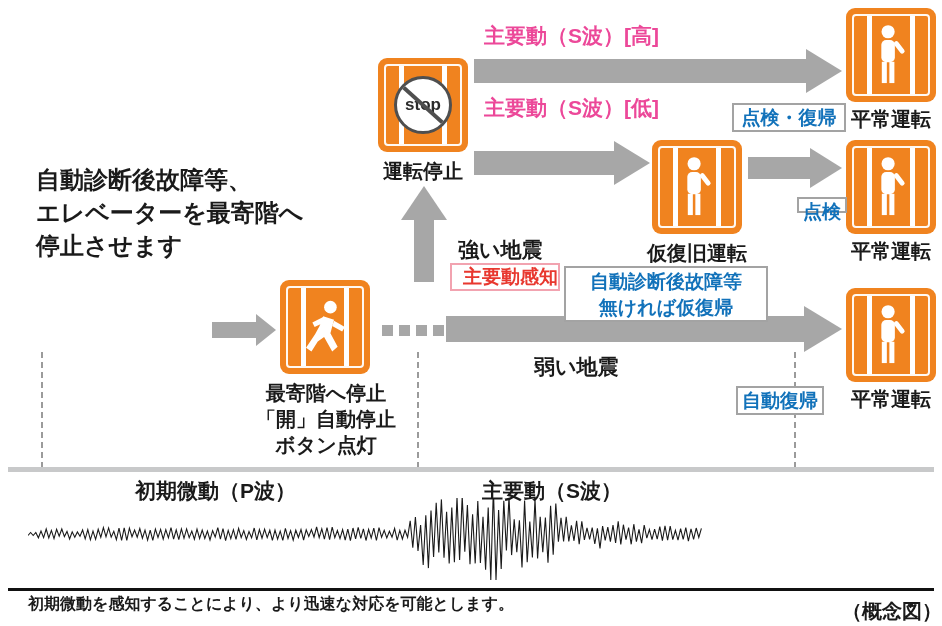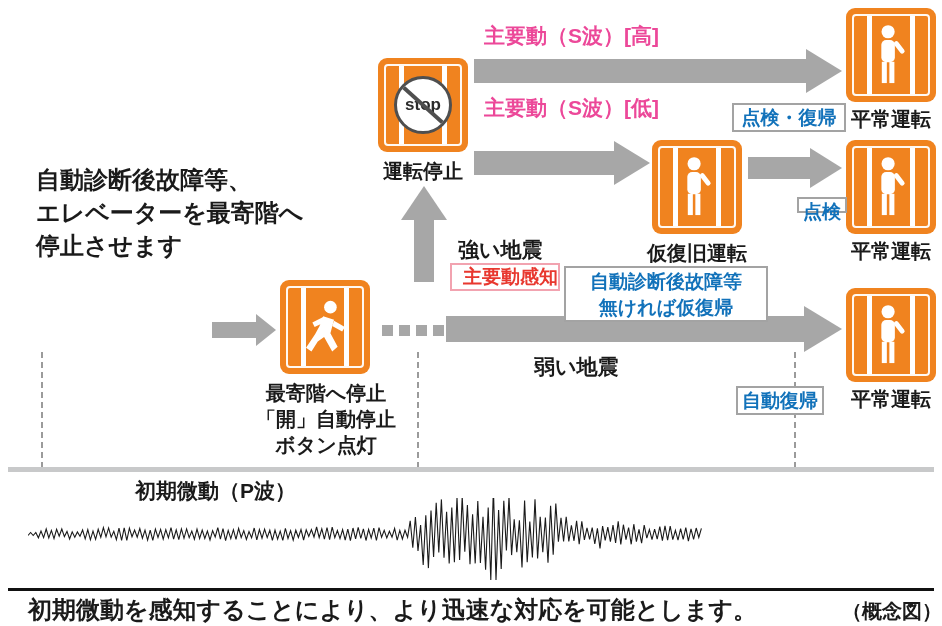--- a/index.html
+++ b/index.html
@@ -182,22 +182,23 @@
   </div>
   <div class="bluebox" style="left:736px;top:386px;width:88px;height:29px;font-size:19px;line-height:25px">自動復帰</div>
 
   <div class="vdash" style="left:41px;top:352px;height:116px"></div>
   <div class="vdash" style="left:417px;top:352px;height:116px"></div>
   <div class="vdash" style="left:794px;top:352px;height:116px"></div>
 
   <div class="abs" style="left:8px;top:467px;width:926px;height:5px;background:#C8C9CA"></div>
 
   <div class="abs jp center" style="left:118px;top:477px;width:195px;font-size:21px">初期微動（P波）</div>
+  <div class="abs jp center" style="left:462px;top:477px;width:180px;font-size:21px">主要動（S波）</div>
 
   <svg class="abs" style="left:28px;top:498px" width="690" height="92" viewBox="0 0 690 92">
     <polyline points="0.0,37.5 2.6,34.5 5.2,37.5 7.8,34.5 10.4,39.8 13.0,33.1 15.6,39.6 18.2,31.0 20.8,40.0 23.4,32.4 26.0,40.6 28.6,31.3 31.2,38.2 33.8,31.0 36.4,38.6 39.0,33.4 41.6,41.0 44.2,33.8 46.8,39.2 49.4,33.9 52.0,38.2 54.6,32.0 57.2,40.8 59.8,31.6 62.4,41.8 65.0,33.2 67.6,41.3 70.2,31.3 72.8,39.4 75.4,29.5 78.0,38.8 80.6,29.9 83.2,39.2 85.8,33.4 88.4,41.7 91.0,30.2 93.6,42.4 96.2,29.8 98.8,42.3 101.4,30.2 104.0,38.7 106.6,32.0 109.2,39.2 111.8,30.5 114.4,40.2 117.0,32.2 119.6,42.1 122.2,32.1 124.8,42.4 127.4,31.0 130.0,39.4 132.6,31.4 135.2,41.1 137.8,31.6 140.4,39.8 143.0,29.7 145.6,41.2 148.2,31.9 150.8,41.7 153.4,30.9 156.0,40.3 158.6,30.9 161.2,39.6 163.8,33.1 166.4,41.2 169.0,31.1 171.6,40.5 174.2,32.2 176.8,40.5 179.4,33.1 182.0,42.0 184.6,32.6 187.2,39.0 189.8,29.7 192.4,41.2 195.0,30.7 197.6,42.7 200.2,32.4 202.8,40.7 205.4,31.7 208.0,41.3 210.6,30.4 213.2,39.5 215.8,32.6 218.4,41.3 221.0,33.5 223.6,39.8 226.2,30.0 228.8,41.9 231.4,31.6 234.0,40.2 236.6,31.2 239.2,39.6 241.8,32.2 244.4,42.3 247.0,32.2 249.6,41.2 252.2,33.2 254.8,42.4 257.4,30.4 260.0,40.5 262.6,32.7 265.2,42.2 267.8,32.2 270.4,39.5 273.0,31.5 275.6,42.0 278.2,31.9 280.8,38.5 283.4,31.6 286.0,39.0 288.6,29.0 291.2,39.7 293.8,30.9 296.4,41.2 299.0,29.5 301.6,41.7 304.2,29.1 306.8,39.7 309.4,32.5 312.0,40.7 314.6,31.7 317.2,42.0 319.8,31.2 322.4,42.7 325.0,30.0 327.6,40.8 330.2,29.4 332.8,40.3 335.4,30.9 338.0,42.5 340.6,31.4 343.2,40.0 345.8,30.2 348.4,42.5 351.0,29.6 353.6,39.3 356.2,32.4 358.8,40.0 361.4,33.3 364.0,39.1 366.6,30.5 369.2,42.2 371.8,32.4 374.4,41.0 377.0,32.2 379.6,39.3 382.2,22.8 384.8,49.7 387.4,19.0 390.0,52.9 392.6,27.1 395.2,67.0 397.8,17.4 400.4,70.1 403.0,12.6 405.6,58.9 408.2,4.7 410.8,54.4 413.4,1.4 416.0,59.8 418.6,13.9 421.2,65.5 423.8,9.6 426.4,64.2 429.0,-0.5 431.6,61.9 434.2,-1.6 436.8,53.6 439.4,7.1 442.0,66.3 444.6,16.4 447.2,65.4 449.8,3.1 452.4,64.9 455.0,18.9 457.6,71.7 460.2,9.5 462.8,82.0 465.4,-10.0 468.0,82.0 470.6,11.9 473.2,71.1 475.8,2.8 478.4,52.4 481.0,-1.2 483.6,57.1 486.2,21.3 488.8,54.1 491.4,22.2 494.0,69.4 496.6,2.6 499.2,64.2 501.8,23.6 504.4,59.4 507.0,1.2 509.6,60.4 512.2,18.9 514.8,54.2 517.4,19.5 520.0,64.8 522.6,7.7 525.2,56.7 527.8,5.6 530.4,43.7 533.0,19.9 535.6,43.4 538.2,18.8 540.8,43.5 543.4,27.3 546.0,42.8 548.6,22.9 551.2,46.3 553.8,23.3 556.4,41.9 559.0,29.9 561.6,41.4 564.2,29.5 566.8,46.0 569.4,30.3 572.0,50.4 574.6,28.1 577.2,42.3 579.8,29.2 582.4,43.6 585.0,27.2 587.6,45.0 590.2,23.2 592.8,46.4 595.4,26.7 598.0,41.6 600.6,29.5 603.2,46.3 605.8,26.2 608.4,43.7 611.0,31.4 613.6,45.1 616.2,27.0 618.8,40.1 621.4,31.6 624.0,41.7 626.6,31.1 629.2,41.1 631.8,28.7 634.4,42.6 637.0,27.8 639.6,42.2 642.2,28.1 644.8,41.7 647.4,32.4 650.0,42.1 652.6,30.7 655.2,41.3 657.8,29.7 660.4,43.1 663.0,30.8 665.6,41.3 668.2,30.0 670.8,39.5 673.4,30.3" fill="none" stroke="#1a1a1a" stroke-width="1.1"></polyline>
   </svg>
 
   <div class="abs" style="left:8px;top:588px;width:926px;height:3px;background:#111"></div>
-  <div class="abs jp" style="left:28px;top:594px;font-size:24px">初期微動を感知することにより、より迅速な対応を可能とします。</div>
+  <div class="abs jp" style="left:28px;top:594px;font-size:16px">初期微動を感知することにより、より迅速な対応を可能とします。</div>
   <div class="abs jp" style="left:842px;top:598px;font-size:20px">（概念図）</div>
 
 </div>
 
 </body></html>

